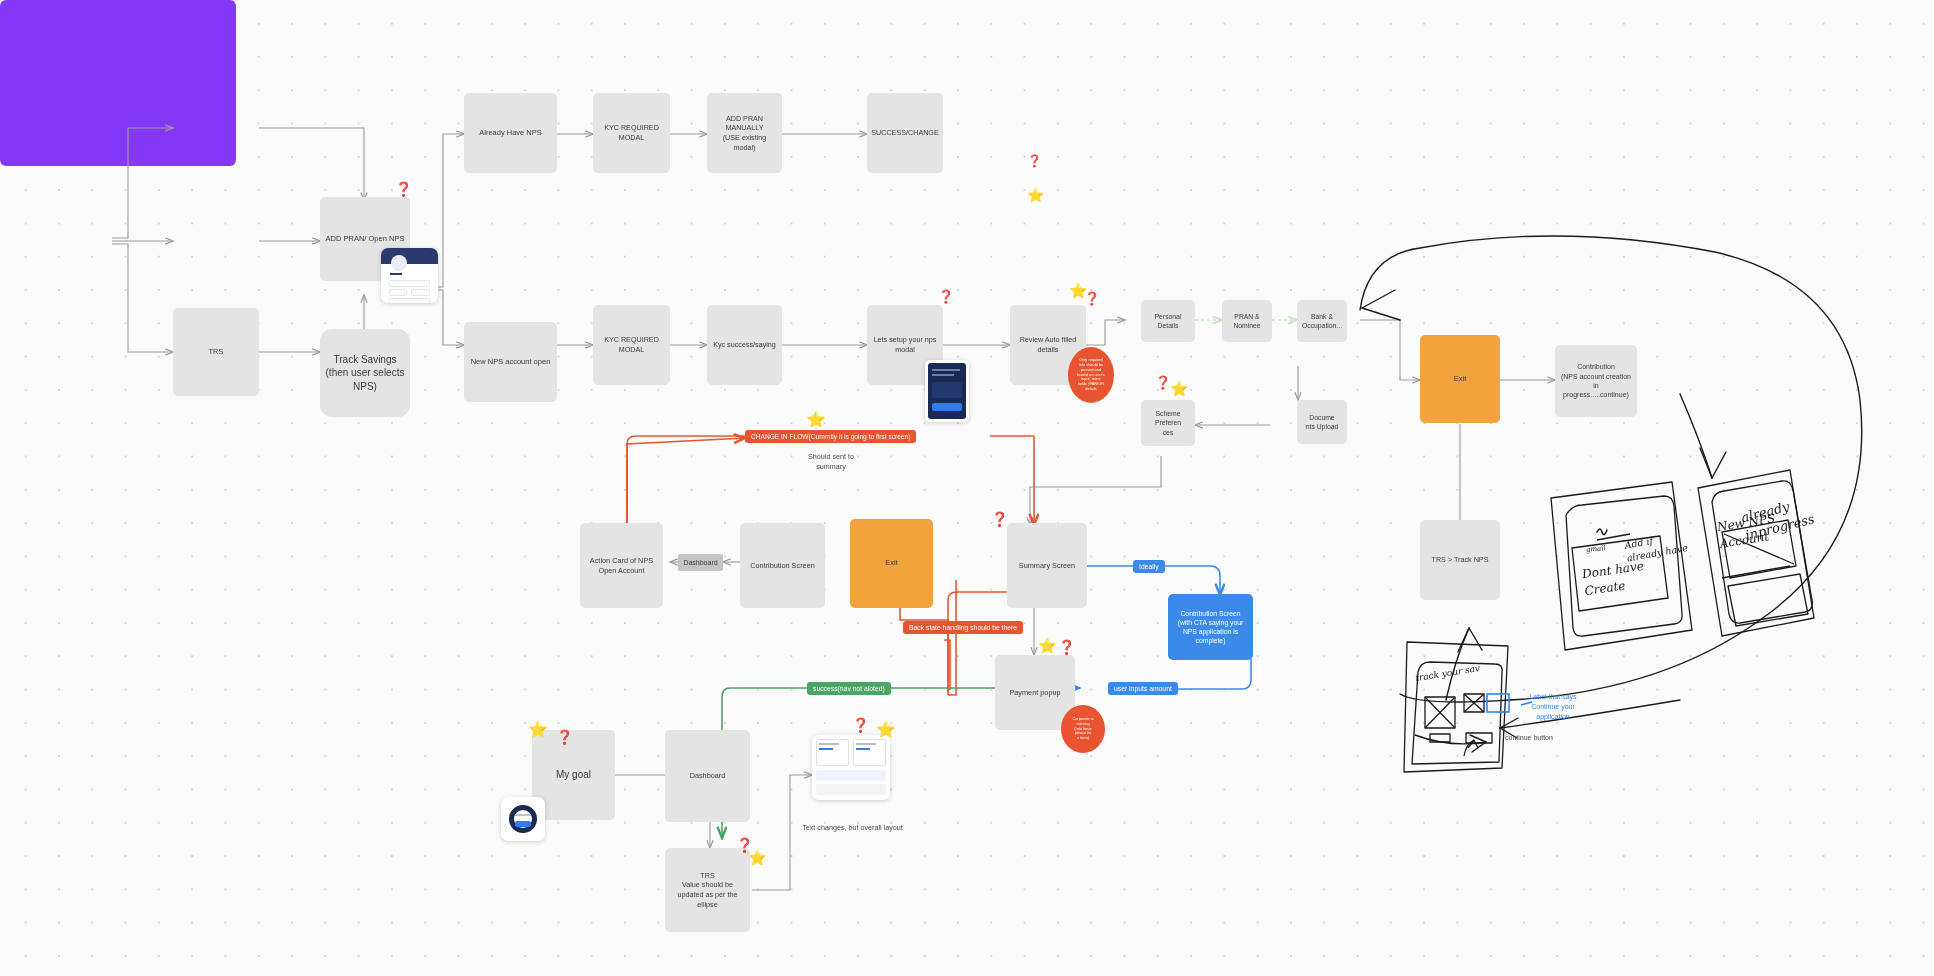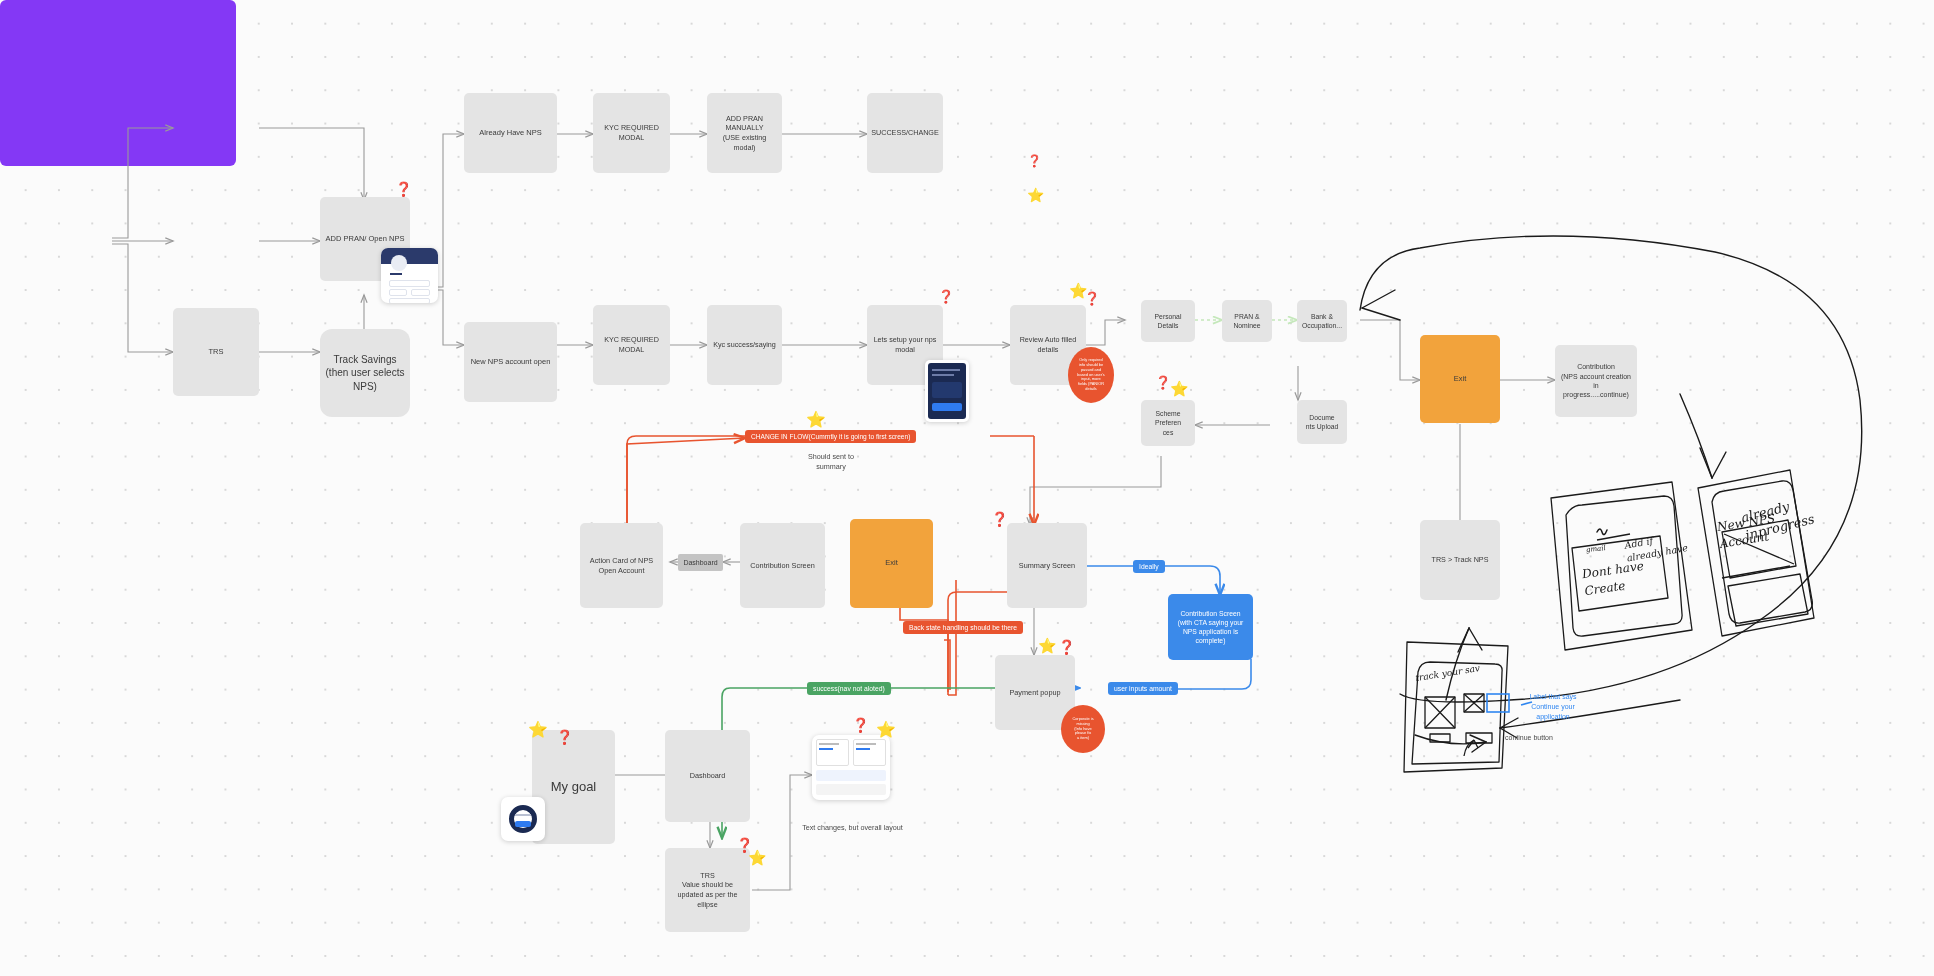--- a/index.html
+++ b/index.html
@@ -287,21 +287,21 @@
   <div class="node darkgray" style="left:678px; top:554px; width:45px; height:17px; font-size:7px; border-radius:2px;">Dashboard</div>
   <div class="node gray" style="left:740px; top:523px; width:85px; height:85px; font-size:7.3px;">Contribution Screen</div>
   <div class="node orange" style="left:850px; top:519px; width:83px; height:89px; font-size:7.5px;">Exit</div>
   <div class="node gray" style="left:995px; top:523px; width:80px; height:85px; font-size:7.3px;margin-left:12px;">Summary Screen</div>
   <div class="node blue" style="left:1168px; top:594px; width:85px; height:66px; font-size:6.8px;">Contribution Screen
 (with CTA saying your
 NPS application is
 complete)</div>
   <div class="node gray" style="left:995px; top:655px; width:80px; height:75px; font-size:7.3px;">Payment popup</div>
 
-  <div class="node gray" style="left:532px; top:730px; width:83px; height:114px; font-size:13px;">My goal</div>
+  <div class="node gray" style="left:532px; top:730px; width:83px; height:90px; font-size:10px;">My goal</div>
   <div class="node gray" style="left:665px; top:730px; width:85px; height:92px; font-size:7.3px;">Dashboard</div>
   <div class="node gray" style="left:665px; top:848px; width:85px; height:84px; font-size:7.2px;">TRS
 Value should be
 updated as per the
 ellipse</div>
 
   <div class="thumb" style="left:501px; top:797px; width:44px; height:44px;">
     <div style="position:absolute;left:8px;top:8px;width:28px;height:28px;border-radius:50%;border:5px solid #1b2a52;"></div>
     <div style="position:absolute;left:14px;top:17px;width:16px;height:2px;background:#b9c0d2;"></div>
     <div style="position:absolute;left:14px;top:24px;width:16px;height:6px;background:#2f7bf0;border-radius:2px;"></div>

